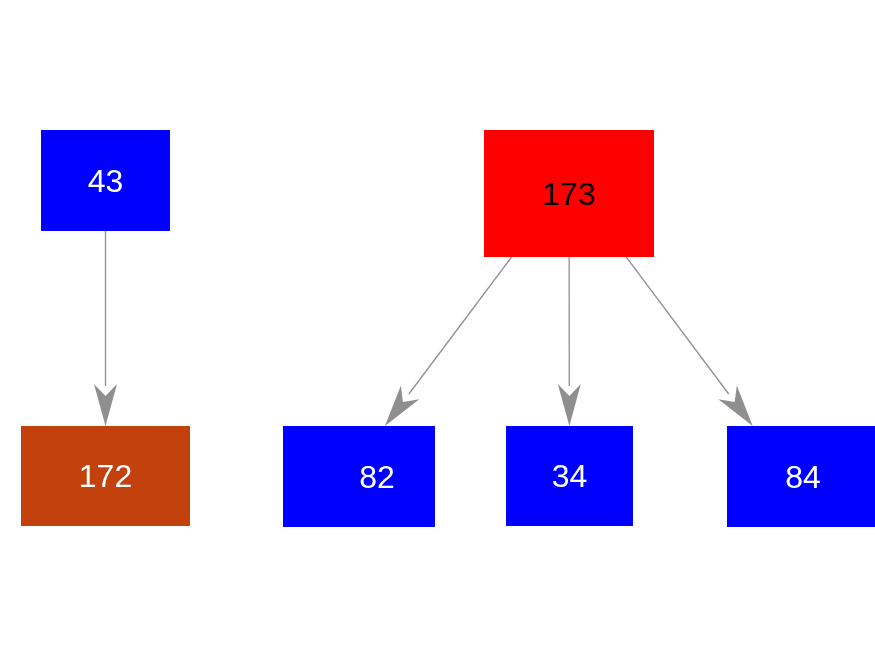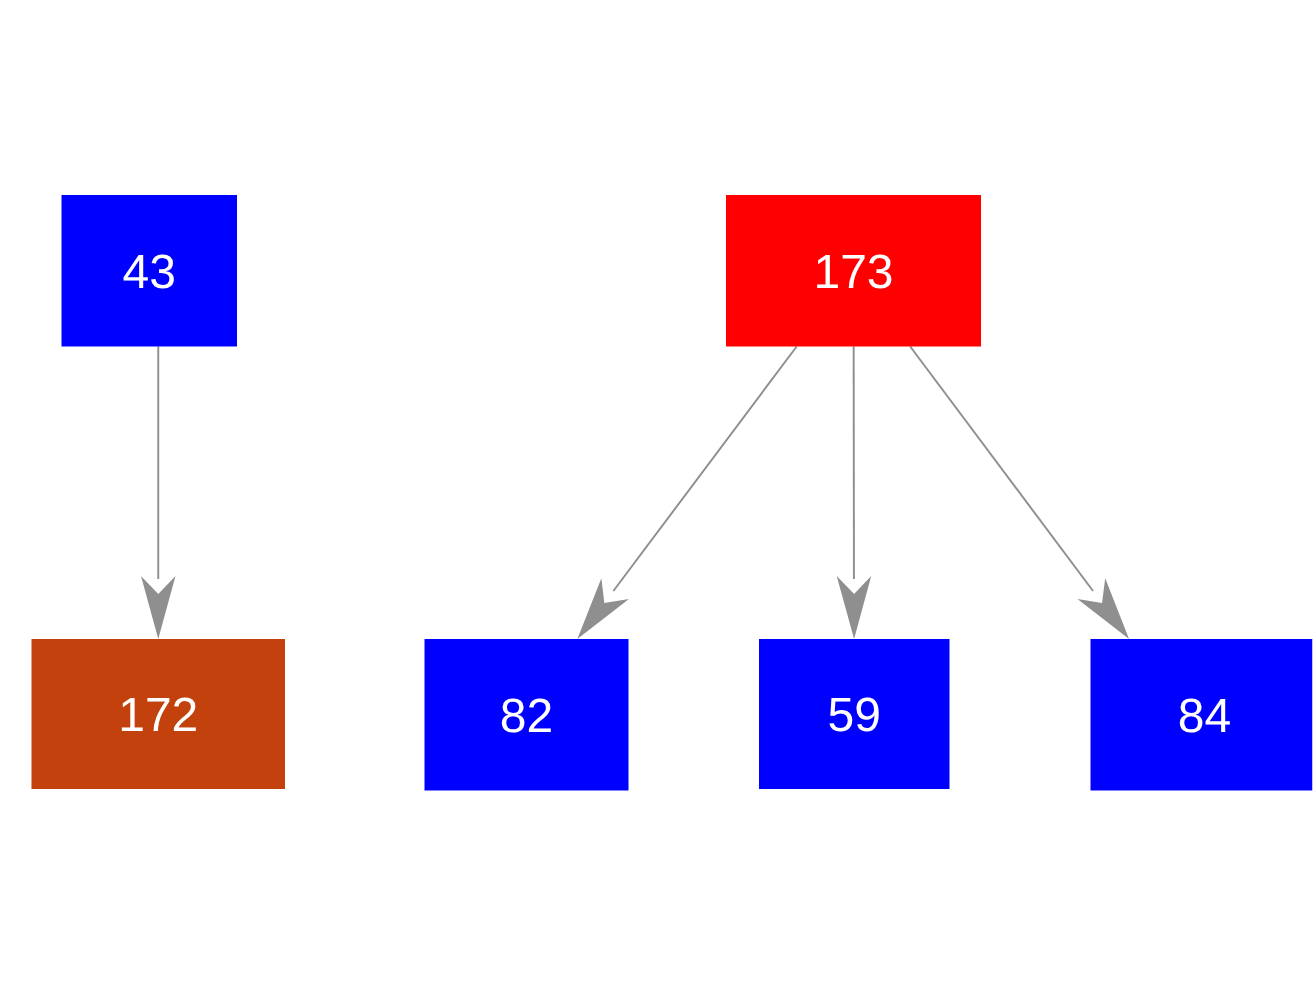--- a/index.html
+++ b/index.html
@@ -49,32 +49,32 @@
       <g>
         <line x1="569.1" y1="231.0" x2="569.3" y2="386.0" stroke="#8f8f8f" stroke-width="1.3"></line>
         <polygon points="569.4,426.0 557.8,384.0 569.4,396.0 580.8,384.0" fill="#8f8f8f"></polygon>
       </g>
       <g>
         <line x1="606.8" y1="231.0" x2="728.7" y2="394.0" stroke="#8f8f8f" stroke-width="1.3"></line>
         <polygon points="752.7,426.0 718.3,399.3 734.7,402.0 736.8,385.5" fill="#8f8f8f"></polygon>
       </g>
     </svg>
   <div id="node-layer">
-      <div class="node" style="left: 41px; top: 130px; width: 117px; height: 101px; background: rgb(0, 0, 255); color: rgb(255, 255, 255);">
+      <div class="node" style="left: 41px; top: 130px; width: 129px; height: 101px; background: rgb(0, 0, 255); color: rgb(255, 255, 255);">
         <span>43</span>
       </div>
-      <div class="node" style="left: 484px; top: 130px; width: 170px; height: 101px; background: rgb(255, 0, 0); color: #ffffff;">
+      <div class="node" style="left: 484px; top: 130px; width: 170px; height: 127px; background: rgb(255, 0, 0); color: #000000;">
         <span>173</span>
       </div>
       <div class="node" style="left: 21px; top: 426px; width: 169px; height: 100px; background: #c2410c; color: rgb(255, 255, 255);">
         <span>172</span>
       </div>
-      <div class="node" style="left: 283px; top: 426px; width: 136px; height: 101px; background: rgb(0, 0, 255); color: rgb(255, 255, 255);">
+      <div class="node" style="left: 283px; top: 426px; width: 116px; height: 101px; background: rgb(0, 0, 255); color: rgb(255, 255, 255); padding-left: 36px;">
         <span>82</span>
       </div>
       <div class="node" style="left: 506px; top: 426px; width: 127px; height: 100px; background: rgb(0, 0, 255); color: rgb(255, 255, 255);">
-        <span>59</span>
+        <span>34</span>
       </div>
       <div class="node" style="left: 727px; top: 426px; width: 152px; height: 101px; background: rgb(0, 0, 255); color: rgb(255, 255, 255);">
         <span>84</span>
       </div>
     </div>
 </div>
 
 </body></html>

